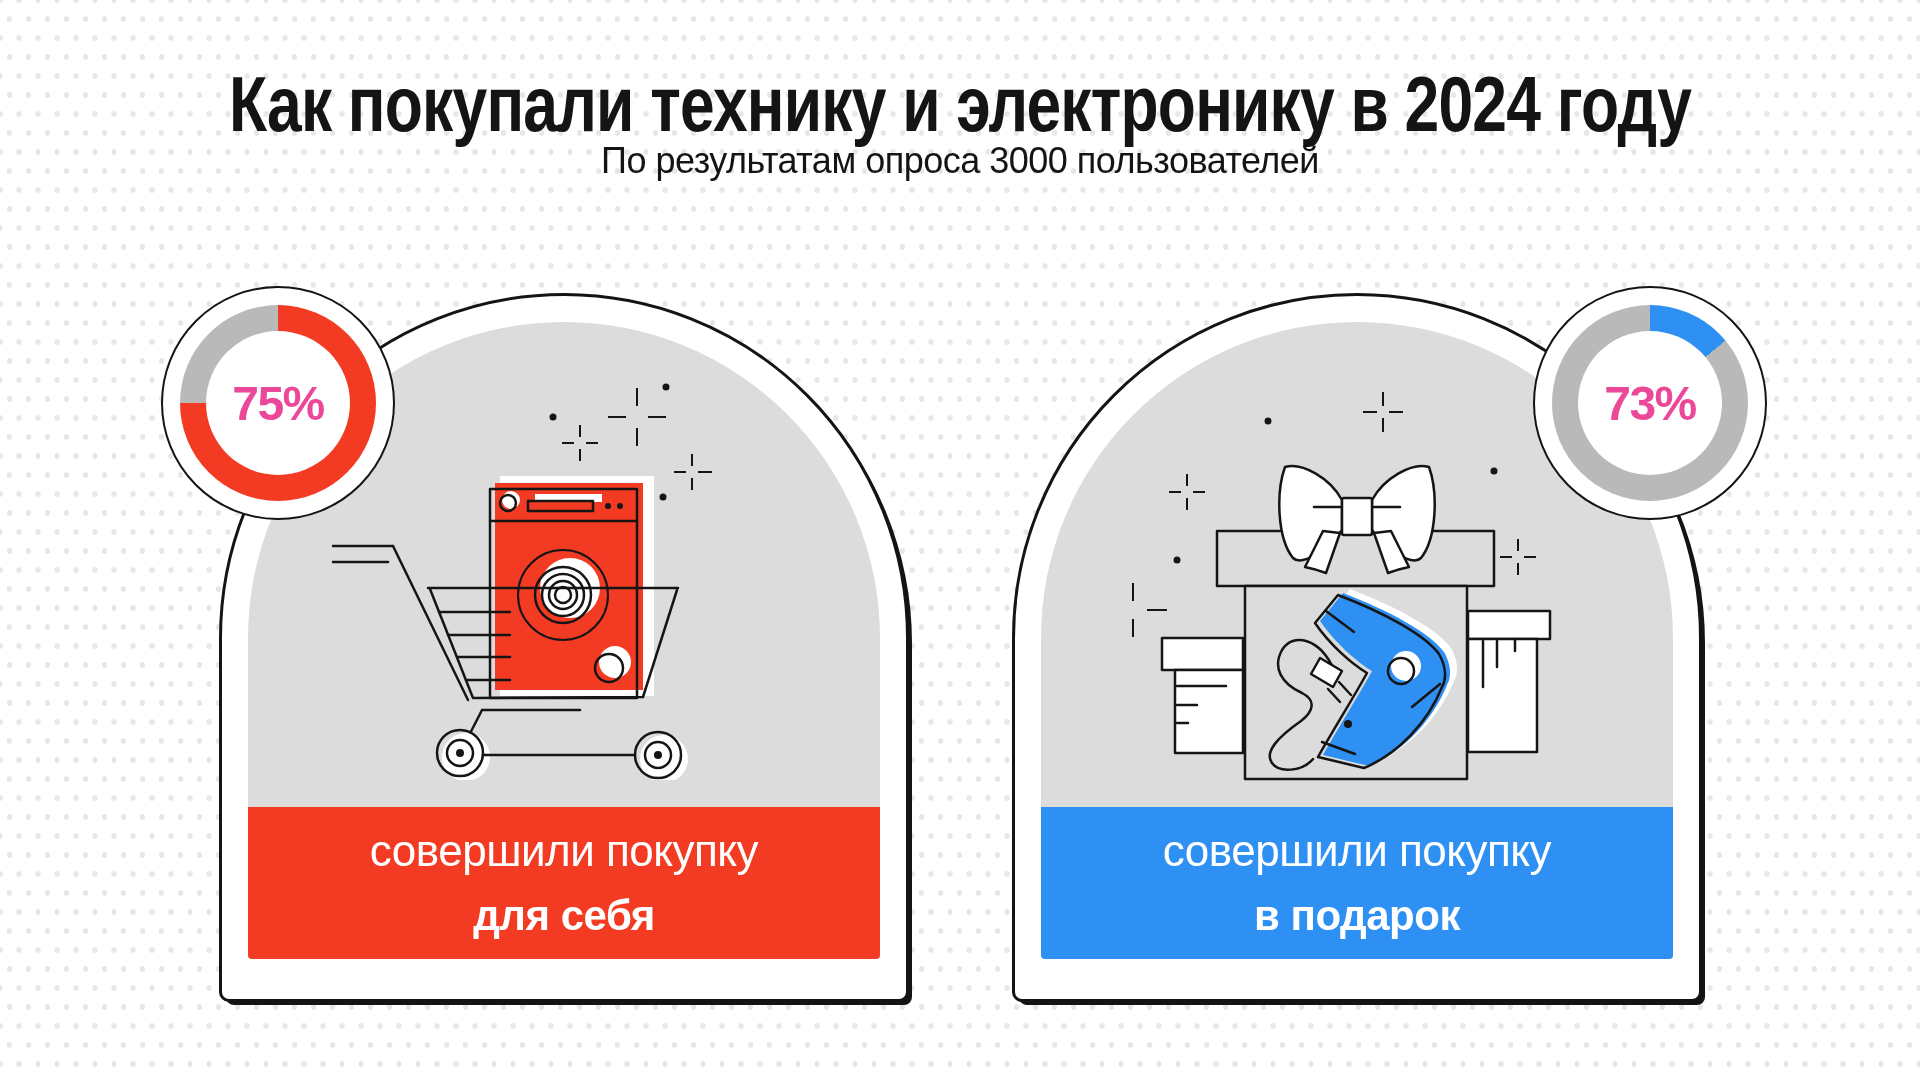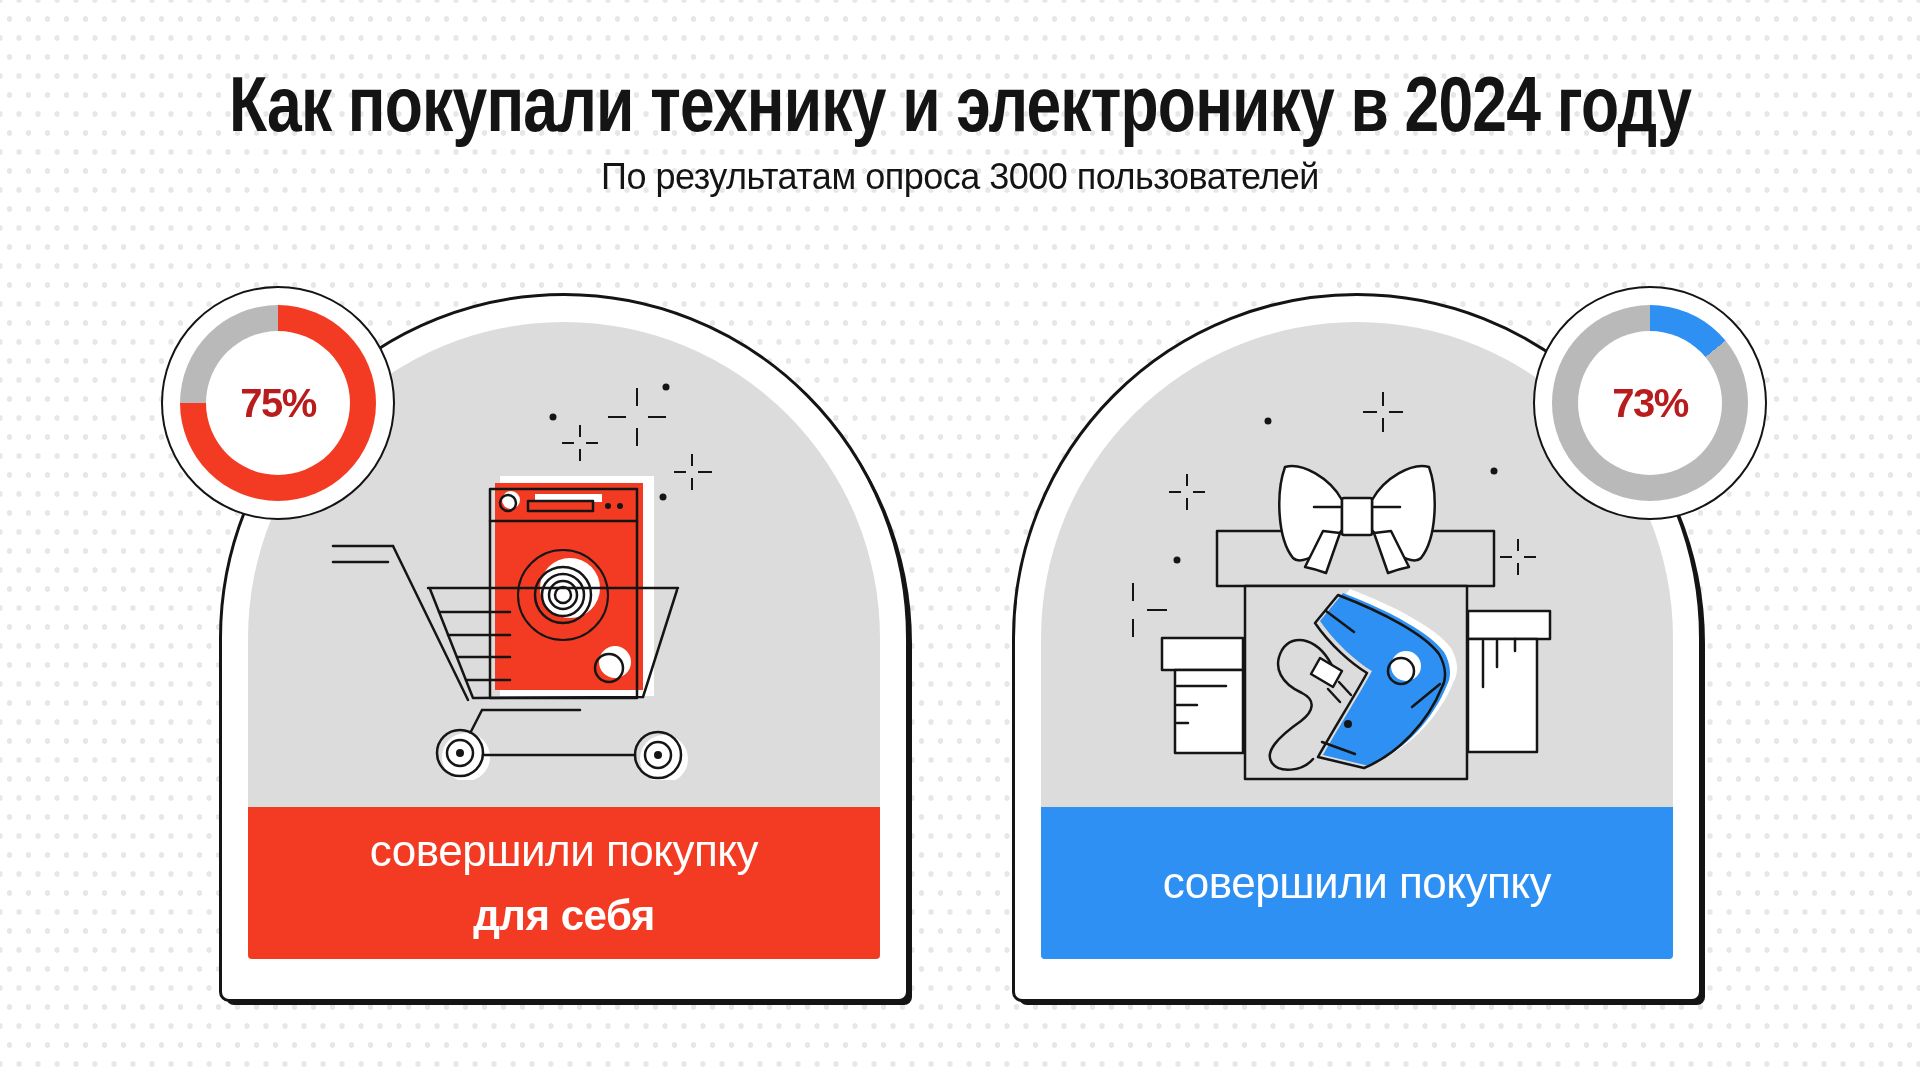--- a/index.html
+++ b/index.html
@@ -17,21 +17,21 @@
     background-size:19px 38px, 19px 38px;
     background-position:0 0, 9.5px 19px;
   }
   .page-title{
     position:absolute;left:0;right:0;top:64px;text-align:center;
     font-size:78px;font-weight:700;line-height:1.05;letter-spacing:-1px;
     transform:scaleX(0.8);transform-origin:center;white-space:nowrap;
     color:#141414;
   }
   .page-subtitle{
-    position:absolute;left:0;right:0;top:156px;text-align:center;
+    position:absolute;left:0;right:0;top:140px;text-align:center;
     font-size:36px;font-weight:400;letter-spacing:-0.5px;color:#141414;
   }
   .card{
     position:absolute;top:293px;width:690px;height:709px;box-sizing:border-box;
     background:#ffffff;border:3px solid #141414;
     border-radius:345px 345px 10px 10px;
     box-shadow:5px 5px 0 -2px #141414;
   }
   .card--self{left:219px;}
   .card--gift{left:1012px;}
@@ -58,21 +58,21 @@
   .donut--right{left:1533px;}
   .donut-ring{
     width:196px;height:196px;border-radius:50%;
     display:flex;align-items:center;justify-content:center;
     background:#b9b9b9;
   }
   .donut-hole{
     width:144px;height:144px;border-radius:50%;background:#ffffff;
     display:flex;align-items:center;justify-content:center;
   }
-  .donut-label{font-size:40px;font-weight:700;letter-spacing:-1.5px;color:#b91c1c;}
+  .donut-label{font-size:48px;font-weight:700;letter-spacing:-1.5px;color:#ec4899;}
   svg .ln{stroke:#151515;stroke-width:2.5;fill:none;stroke-linecap:round;stroke-linejoin:round;}
   svg .thin{stroke:#151515;stroke-width:2;fill:none;}
   svg .blk{fill:#151515;stroke:none;}
   svg .wht{fill:#ffffff;stroke:none;}
   svg .whtln{fill:#ffffff;stroke:#151515;stroke-width:2.5;stroke-linejoin:round;}
   svg .gryln{fill:#dcdcdc;stroke:#151515;stroke-width:2.5;stroke-linejoin:round;}
 </style>
 <title>Как покупали технику и электронику в 2024 году</title></head>
 <body>
 
@@ -136,20 +136,21 @@
         <circle class="ln" cx="338" cy="375" r="13"></circle>
         <circle class="blk" cx="338" cy="375" r="4"></circle>
       </g>
     </svg>
   </div>
 
   <div class="card card--gift">
     <div class="card-inner">
       <div class="banner" style="background-color: rgb(46, 144, 242);">
         <div class="banner-line1">совершили покупку</div>
+        <div class="banner-line2">в подарок</div>
       </div>
     </div>
 
     <svg class="illus illus--gift" width="460" height="410" viewBox="0 -30 460 410">
       <g>
         <path class="thin" d="M253,-28 V-14 M253,-2 V12 M233,-8 H247 M259,-8 H273"></path>
         <path class="thin" d="M57,54 V66 M57,78 V90 M39,72 H51 M63,72 H75"></path>
         <path class="thin" d="M388,119 V131 M388,143 V155 M370,137 H382 M394,137 H406"></path>
         <path class="thin" d="M3,163 V181 M3,199 V217 M17,190 H37"></path>
         <circle class="blk" cx="47" cy="140" r="3.5"></circle>

